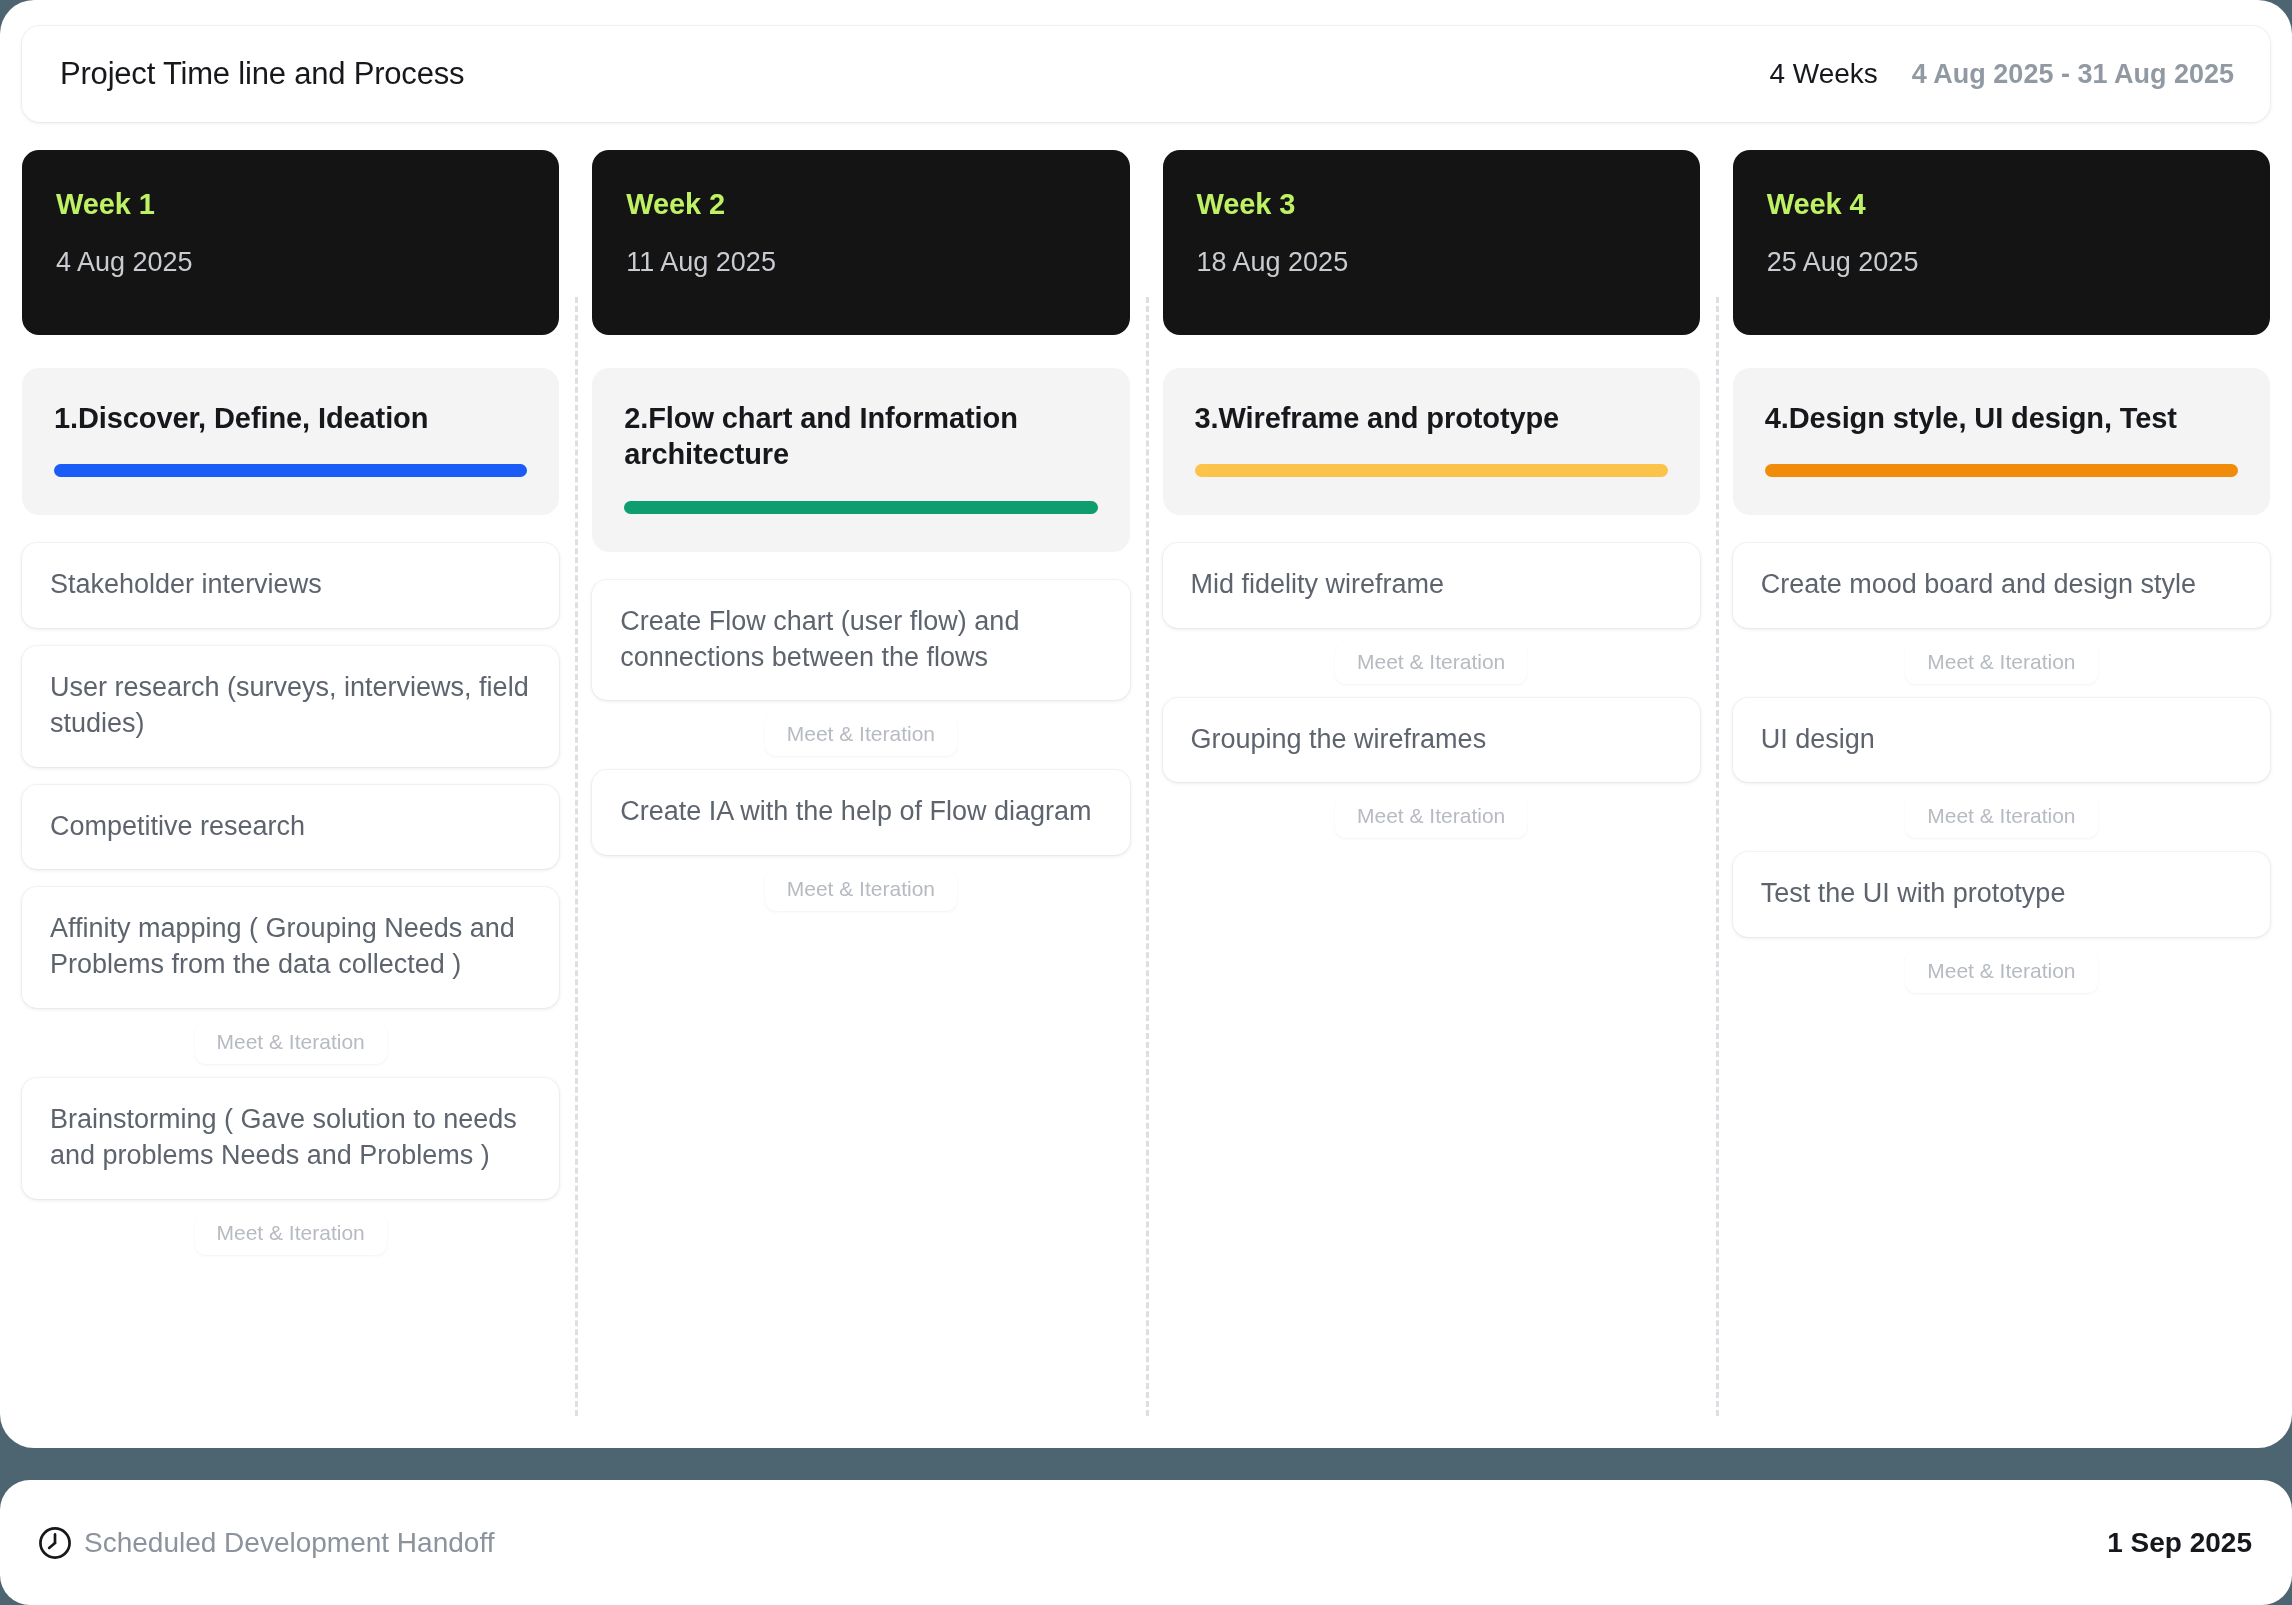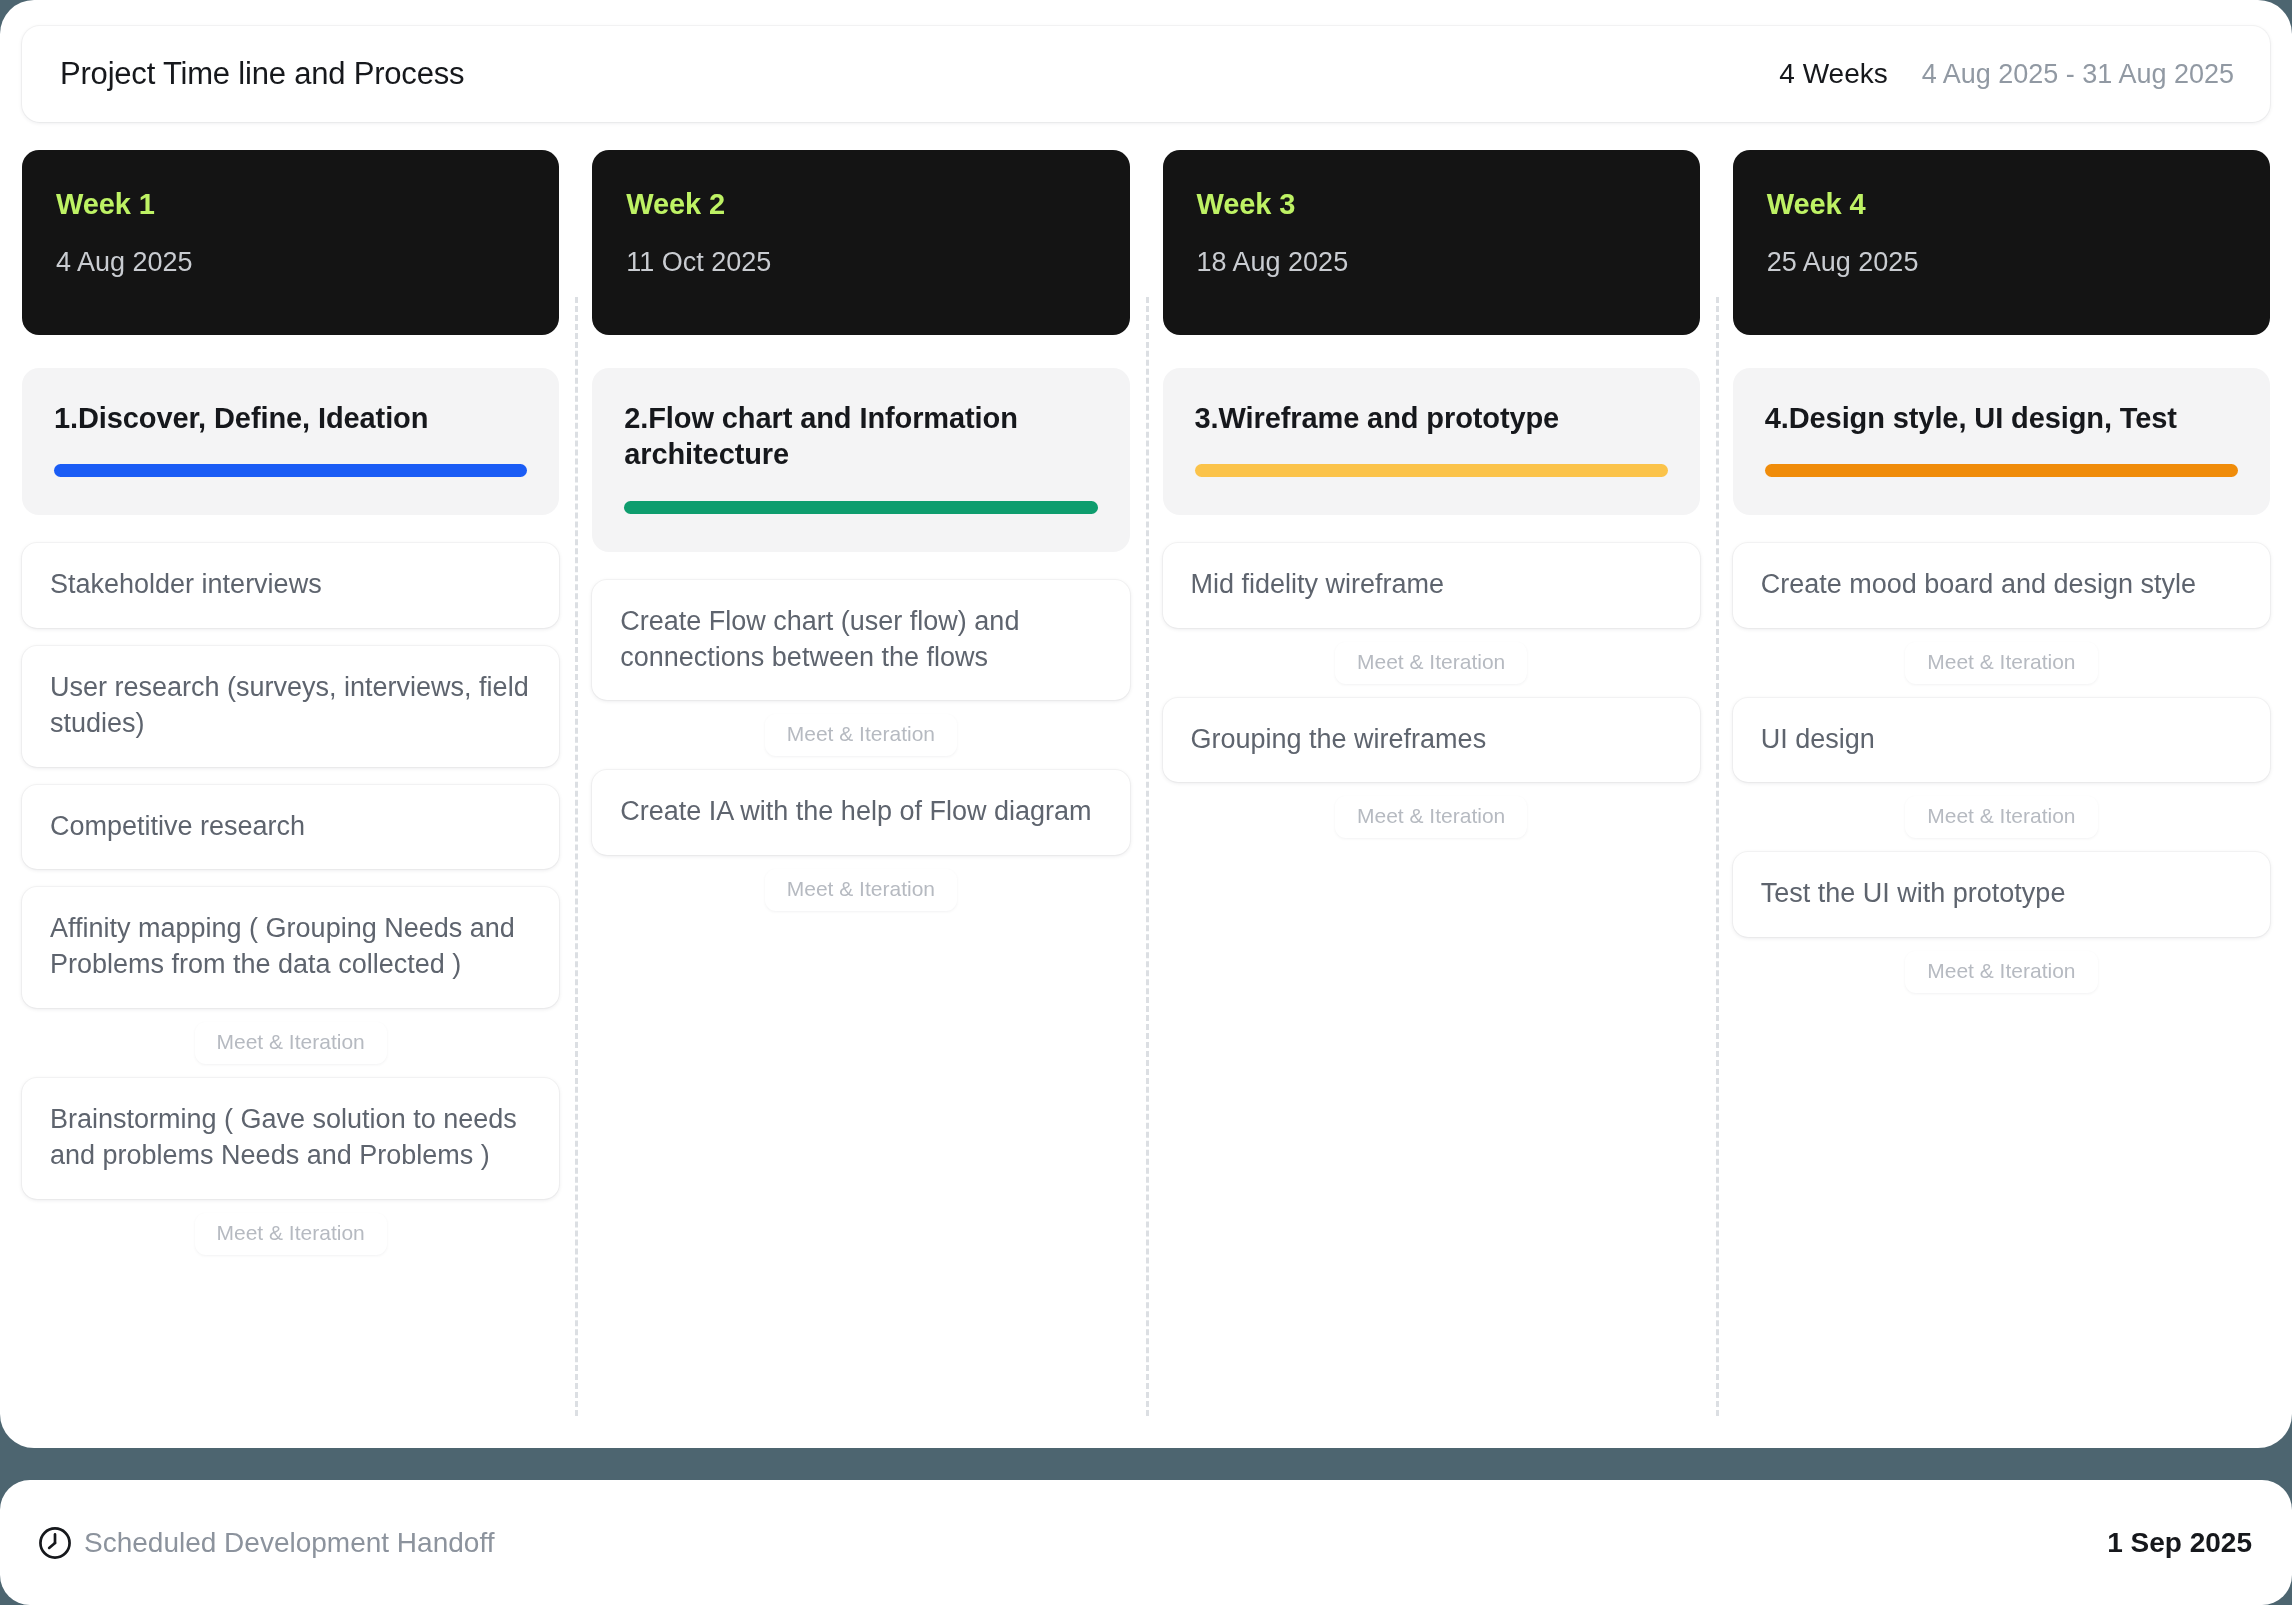--- a/index.html
+++ b/index.html
@@ -60,21 +60,21 @@
   .header-weeks {
     font-size: 28px;
     color: #16181c;
     font-weight: 400;
     margin-left: 11px;
   }
 
   .header-range {
     font-size: 27px;
     color: #9199a3;
-    font-weight: 400;
+    font-weight: 700;
   }
 
   
   .columns {
     position: relative;
     display: grid;
     grid-template-columns: repeat(4, 1fr);
     gap: 33px;
     align-items: start;
   }
@@ -259,21 +259,21 @@
         </div>
         <div class="task-card">Brainstorming ( Gave solution to needs and problems Needs and Problems )</div>
         <div class="meet-chip-row">
           <span class="meet-chip">Meet &amp; Iteration</span>
         </div>
       </div>
       <div class="column">
         <div class="column-dash"></div>
         <div class="week-card">
           <div class="week-title">Week 2</div>
-          <div class="week-date">11 Oct 2025</div>
+          <div class="week-date">11 Aug 2025</div>
         </div>
         <div class="phase-card">
           <div class="phase-title">2.Flow chart and Information architecture</div>
           <div class="phase-bar" style="background: rgb(14, 157, 110);"></div>
         </div>
         <div class="task-card">Create Flow chart (user flow) and connections between the flows</div>
         <div class="meet-chip-row">
           <span class="meet-chip">Meet &amp; Iteration</span>
         </div>
         <div class="task-card">Create IA with the help of Flow diagram</div>

